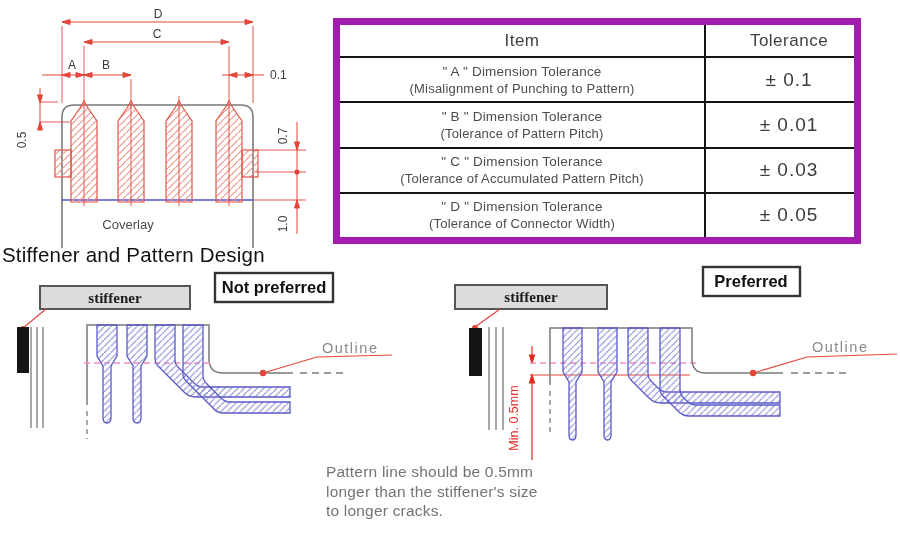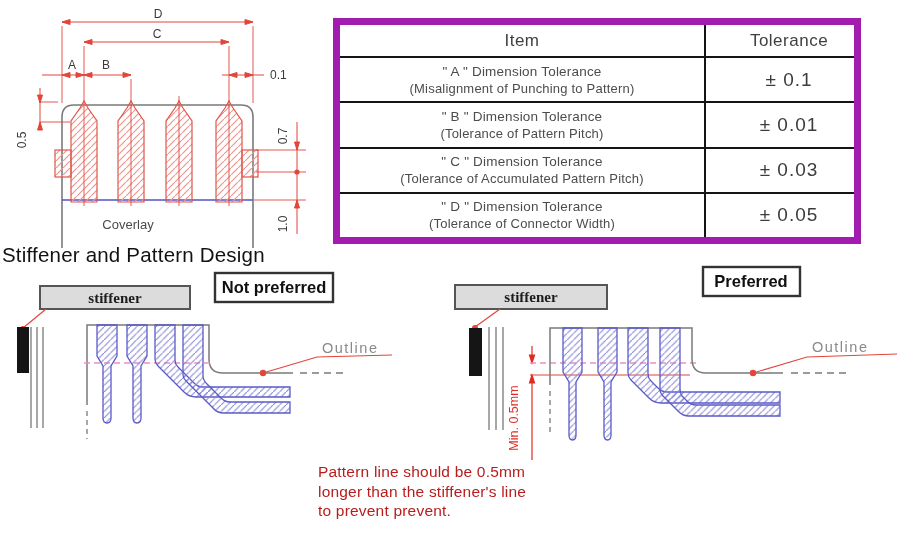--- a/index.html
+++ b/index.html
@@ -29,21 +29,21 @@
   .th { font-size:17px; color:#3f3f3f; letter-spacing:0.5px; }
   .item-main { font-size:13.5px; line-height:17px; letter-spacing:0.2px; }
   .item-detail { font-size:13px; line-height:17px; letter-spacing:0.2px; }
   .tol-val { font-size:19px; color:#3c3c3c; letter-spacing:1px; }
 
   #section-title {
     left:2px; top:243px; font-size:20.5px; color:#121212; letter-spacing:0.2px;
   }
 
   #note-text {
-    left:318px; top:462px; color:#b91c1c; font-size:15.5px; line-height:19.5px; letter-spacing:0.2px;
+    left:326px; top:462px; color:#737373; font-size:15.5px; line-height:19.5px; letter-spacing:0.2px;
   }
 
   svg text { font-family:"Liberation Sans", sans-serif; }
   .dimtext { font-size:12px; fill:#3a3a3a; }
   .covtext { font-size:13px; fill:#4a4a4a; }
   .stiff-label { font-family:"Liberation Serif", serif; font-weight:700; font-size:15px; fill:#1c1c1c; }
   .tag-label { font-weight:700; font-size:16.5px; fill:#101010; }
   .outline-label { font-size:14.5px; fill:#8a8a8a; letter-spacing:1.5px; }
   .min-label { font-size:12.5px; fill:#e02a22; }
 </style>
@@ -238,17 +238,17 @@
       <path d="M 210 66 L 210 128 Q 210 131 213 134 L 229 150 Q 233 154 239 154 L 330 154 L 330 143 L 246 143 Q 241 143 237 139 L 232 134 Q 230 131 230 127 L 230 66 Z"></path>
     </g>
 
     <circle cx="303" cy="111" r="3.2" fill="#e2453a"></circle>
     <path d="M 303 111 L 357 95 L 447 92" fill="none" stroke="#e2453a" stroke-width="1.1"></path>
     <text x="362" y="90" class="outline-label">Outline</text>
   </svg>
 
   <div class="abs" id="note-text">
     <div>Pattern line should be 0.5mm</div>
-    <div>longer than the stiffener's line</div>
-    <div>to prevent prevent.</div>
+    <div>longer than the stiffener's size</div>
+    <div>to longer cracks.</div>
   </div>
 
 </div>
 
 </body></html>

